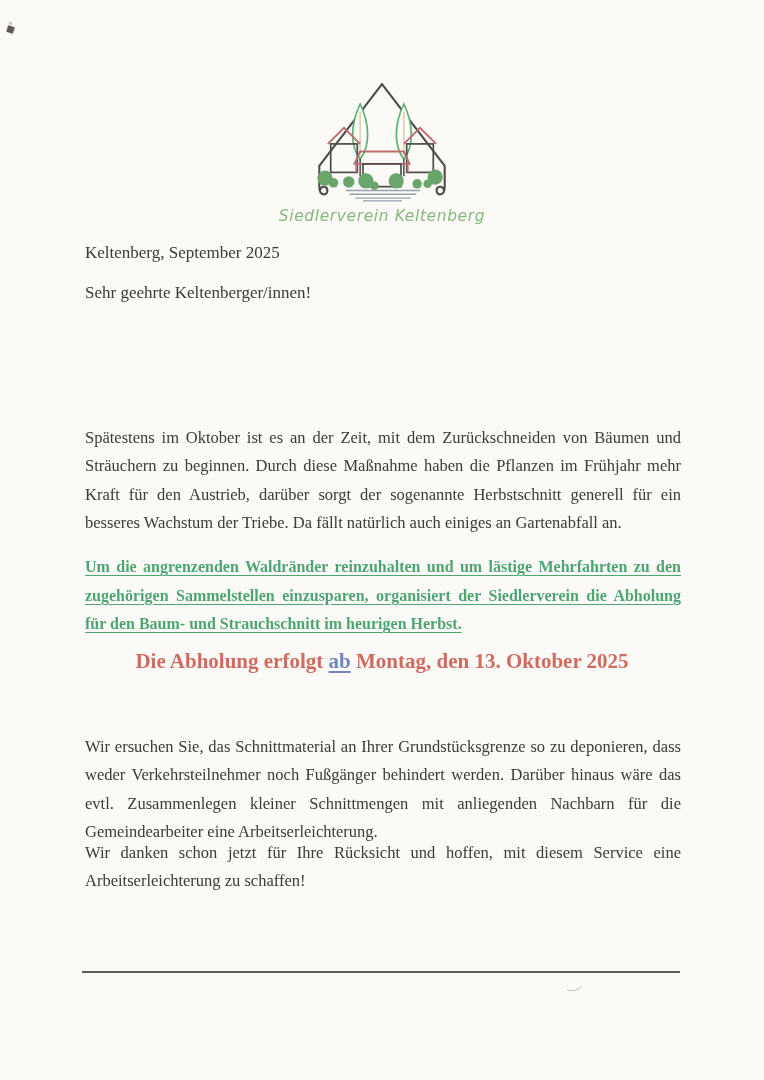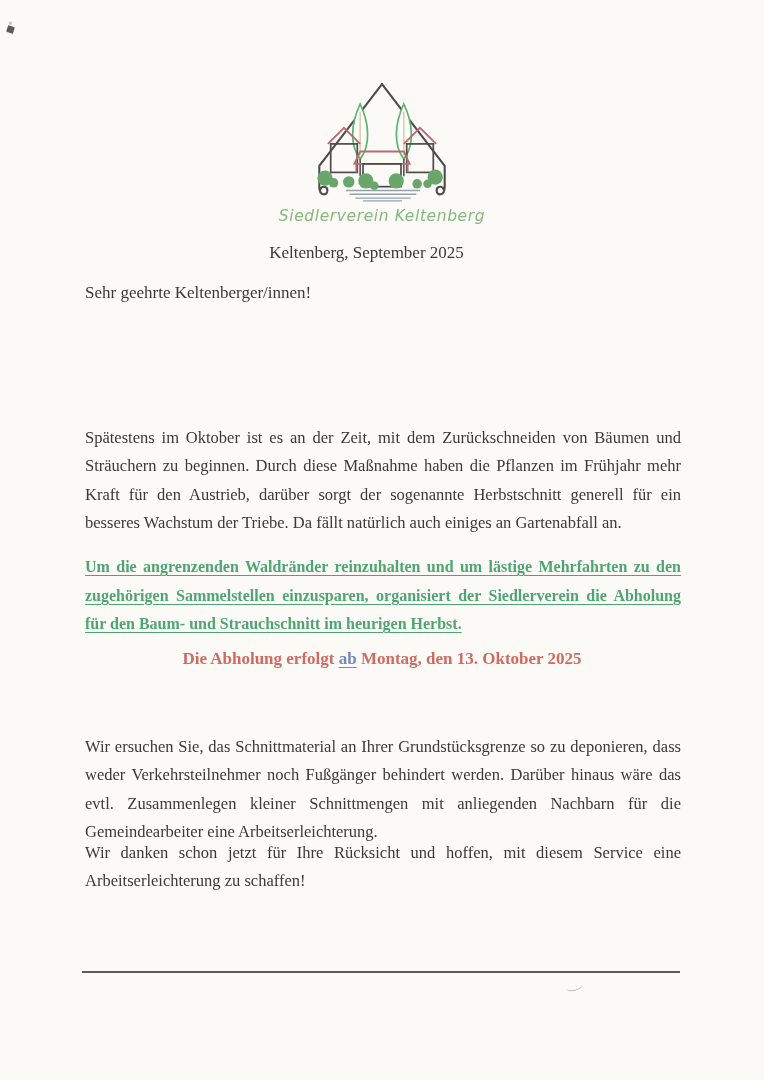--- a/index.html
+++ b/index.html
@@ -41,21 +41,21 @@
     margin-top: 1px;
     font-family: "DejaVu Sans", sans-serif;
     font-style: italic;
     font-size: 15.5px;
     letter-spacing: .6px;
     color: #85b87c;
   }
   
   .date-line {
     position: absolute; top: 243px; left: 85px; width: 563px;
-    text-align: center;
+    text-align: left;
     font-size: 17px;
   }
   .greeting {
     position: absolute; top: 283px; left: 85px;
     font-size: 17px;
   }
   .headline {
     position: absolute; top: 353px; left: 0; width: 764px;
     text-align: center;
     font-size: 27px; font-weight: bold;
@@ -72,21 +72,21 @@
     top: 537px;
     color: #4ea573;
     font-weight: bold;
     font-size: 16px;
     text-decoration: underline;
     text-underline-offset: 3px;
   }
   .pickup-line {
     position: absolute; top: 649px; left: 0; width: 764px;
     text-align: center;
-    font-size: 17px; font-weight: bold;
+    font-size: 21px; font-weight: bold;
     color: #cf6b60;
   }
   .pickup-ab {
     color: #7187bb;
     text-decoration: underline;
     text-underline-offset: 3px;
   }
   .para-request { top: 716px; }
   .para-thanks  { top: 822px; }
   .footer-rule {

